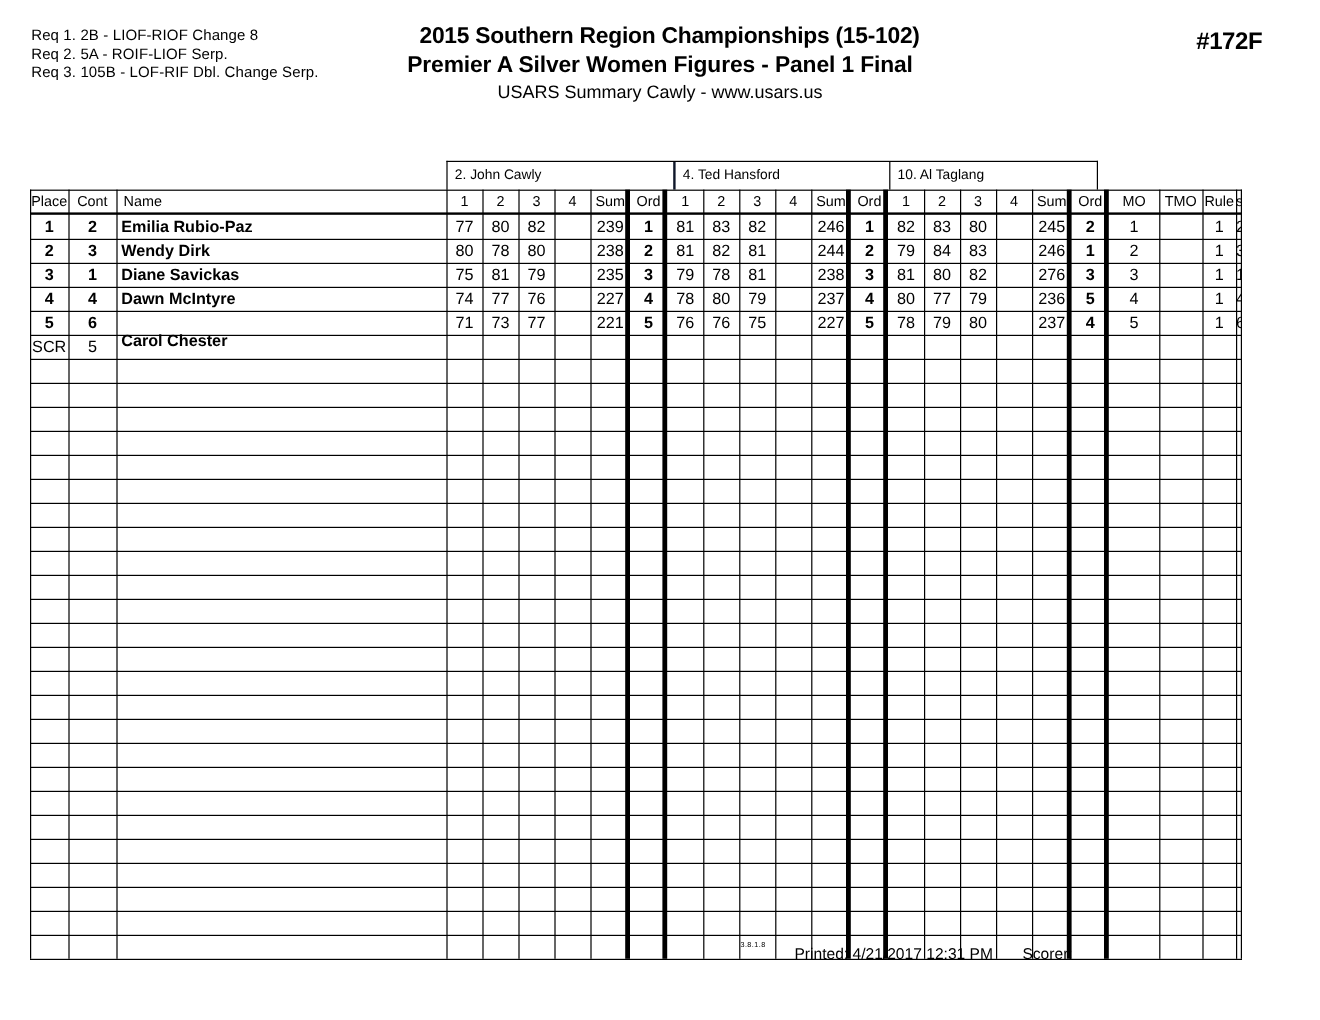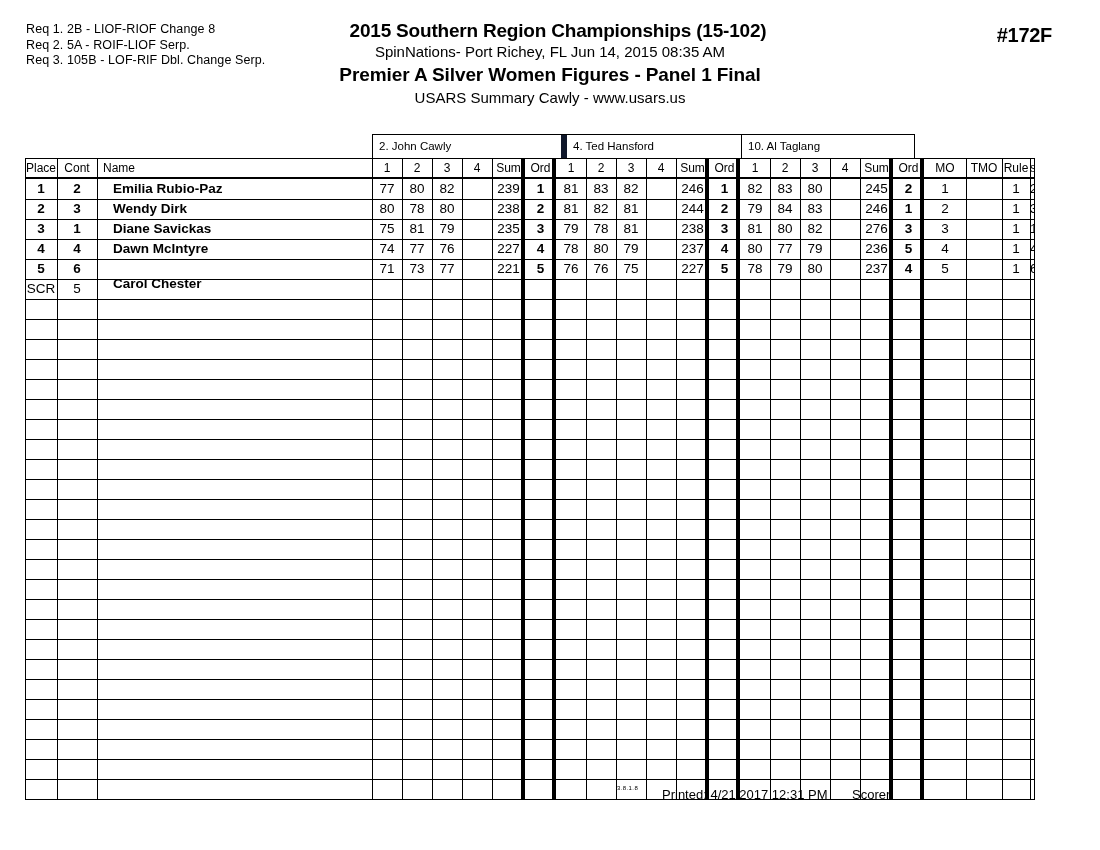--- a/index.html
+++ b/index.html
@@ -28,41 +28,41 @@
 
   
   .judge-band{
     position:absolute;left:372px;top:134px;height:24px;width:543px;
     border:1px solid #000;border-bottom:none;box-sizing:border-box;
   }
   .judge-cell{
     position:absolute;top:0;height:22px;line-height:23px;
     font-size:11.5px;padding-left:6px;box-sizing:border-box;white-space:nowrap;
   }
-  .judge-cell.j2{left:188px;border-left:6px solid #0f172a;height:23px;}
+  .judge-cell.j2{left:188px;border-left:2px solid #0f172a;height:23px;}
   .judge-cell.j3{left:368px;border-left:1px solid #000;height:23px;}
 
   
   .grid{position:absolute;left:25px;top:158px;width:1010px;height:624px;}
   .gridline{position:absolute;background:#000;}
   .hline{height:1px;left:0;width:1010px;}
   .vline{width:1px;top:0;height:624px;}
   .vline.thick{width:4px;}
 
   
   .cell{
     position:absolute;height:20px;line-height:21px;
     font-size:13px;box-sizing:border-box;white-space:nowrap;overflow:hidden;
   }
   .cell.hdr{font-size:12px;line-height:20px;height:19px;}
   .cell.ctr{text-align:center;}
   .cell.lft{text-align:left;padding-left:6px;}
   .cell.b{font-weight:bold;}
   .cell.num{text-align:center;font-size:13.5px;}
-  .cell.nm{font-size:13.5px;font-weight:bold;padding-left:16px;}
+  .cell.nm{font-size:13.5px;font-weight:bold;padding-left:4px;}
   .cell.nm.scr{font-weight:normal;font-size:13px;}
 
   
   .footer{position:absolute;top:784px;left:0;width:1100px;height:20px;}
   .ver{position:absolute;left:617px;top:1px;font-size:6px;letter-spacing:0.4px;color:#000;}
   .printed{position:absolute;left:662px;top:3px;font-size:13px;white-space:nowrap;}
   .scorer{position:absolute;left:852px;top:3px;font-size:13px;white-space:nowrap;}
 </style>
 </head>
 <body>
@@ -70,21 +70,20 @@
 <div class="page">
 
   <div class="reqs">
     <div class="req-line">Req 1.  2B - LIOF-RIOF Change 8</div>
     <div class="req-line">Req 2.  5A - ROIF-LIOF Serp.</div>
     <div class="req-line">Req 3.  105B - LOF-RIF Dbl. Change Serp.</div>
   </div>
 
   <div class="titles">
     <div class="title-main">2015 Southern Region Championships (15-102)</div>
-    <div class="title-sub">SpinNations- Port Richey, FL  Jun 14, 2015  08:35 AM</div>
     <div class="title-event">Premier A Silver Women Figures  -  Panel 1 Final</div>
     <div class="title-org">USARS Summary Cawly - www.usars.us</div>
   </div>
   <div class="badge">#172F</div>
 
   <div class="judge-band">
     <div class="judge-cell j1" style="left:0;">2.  John Cawly</div>
     <div class="judge-cell j2">4.  Ted Hansford</div>
     <div class="judge-cell j3">10.  Al Taglang</div>
   </div>

